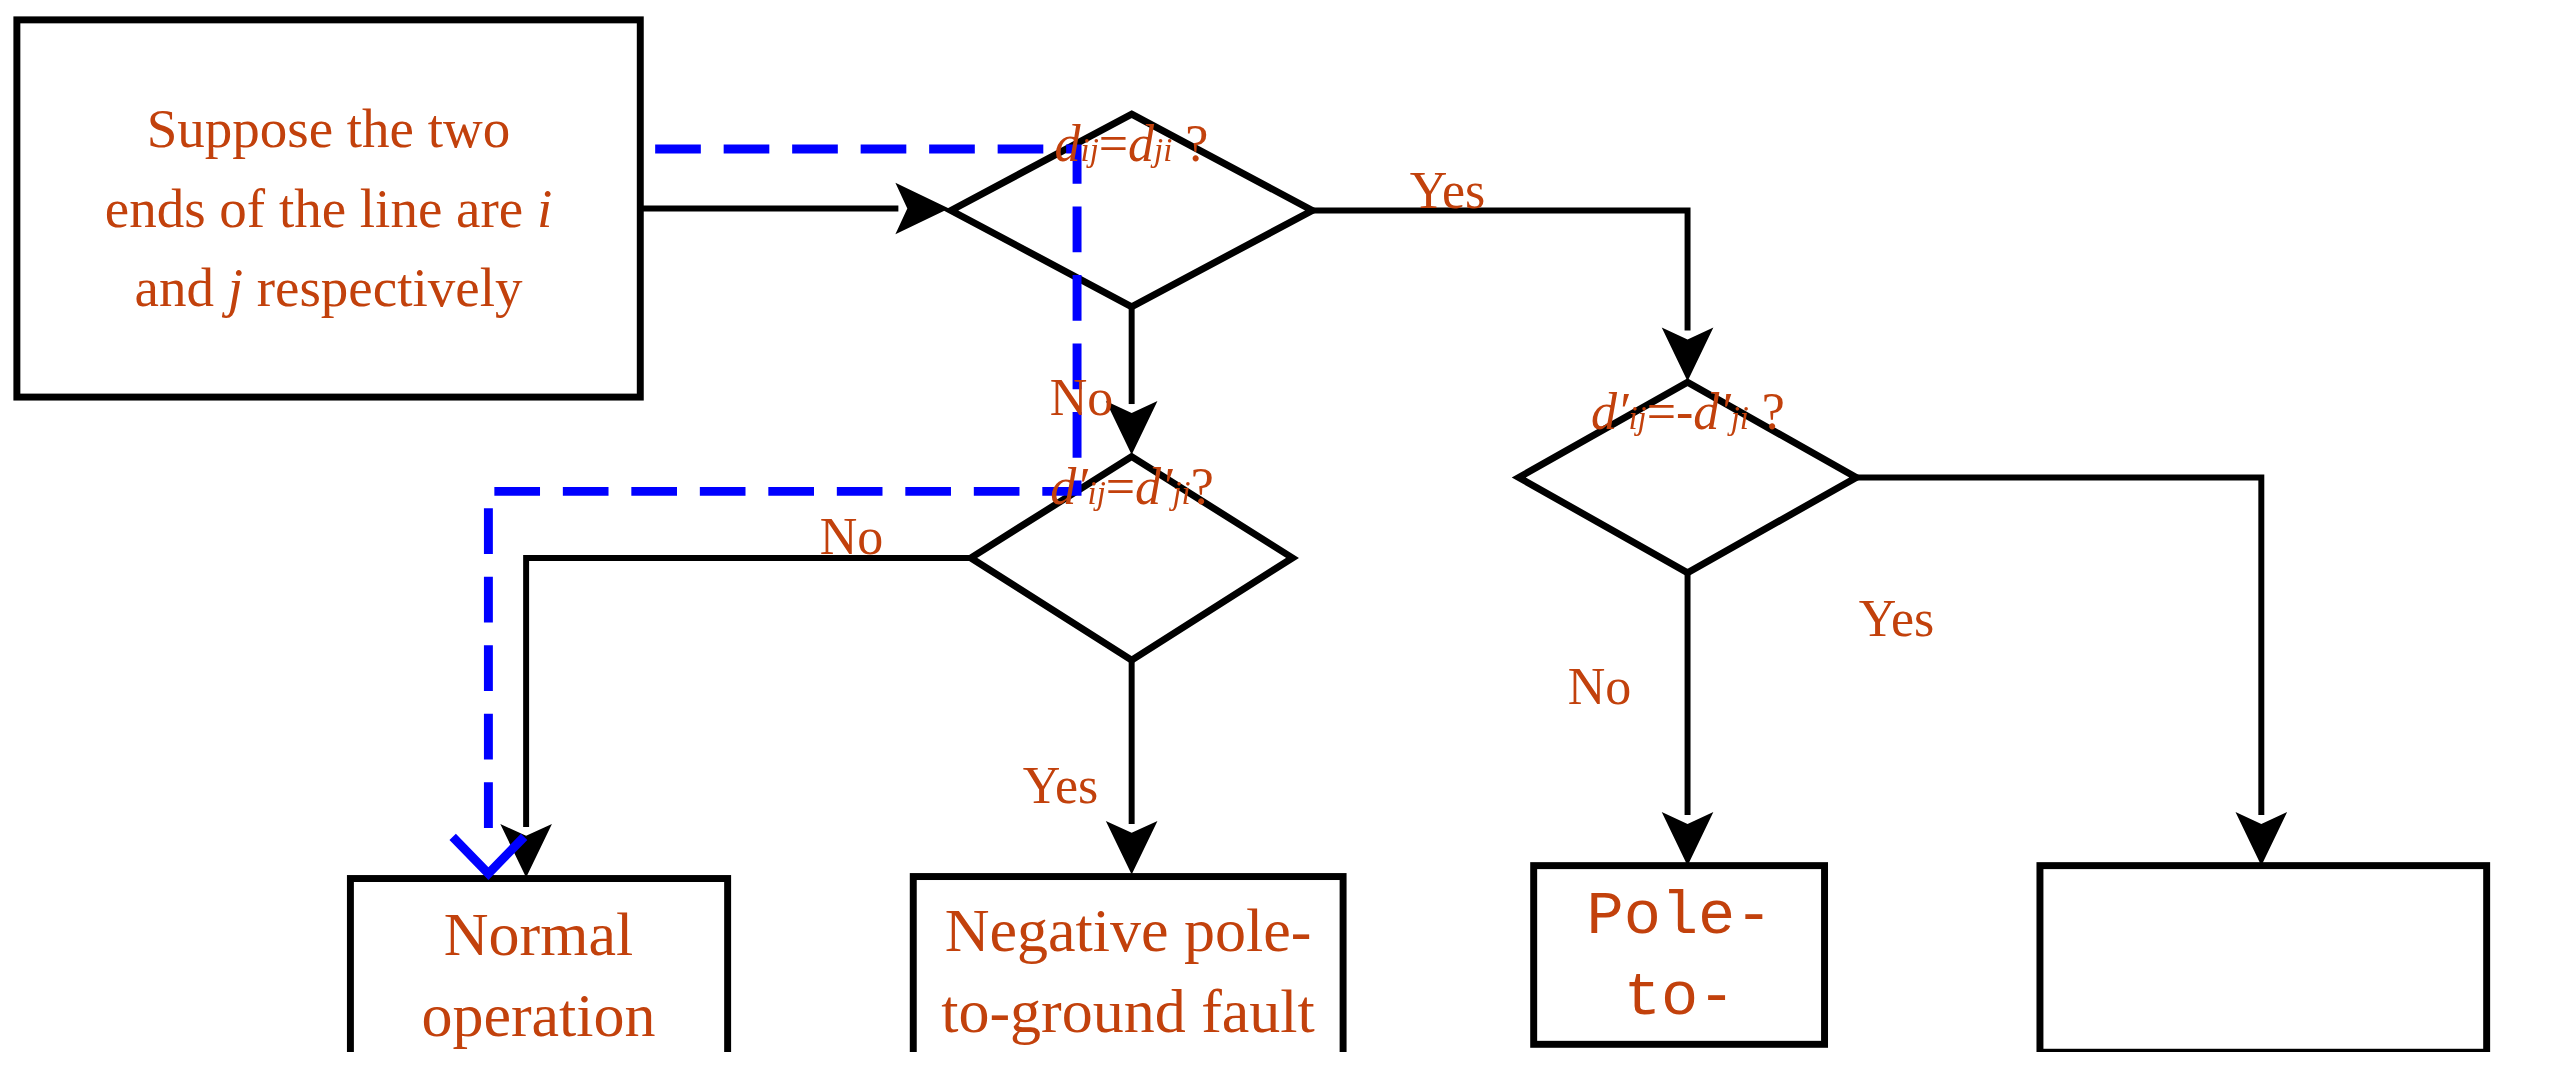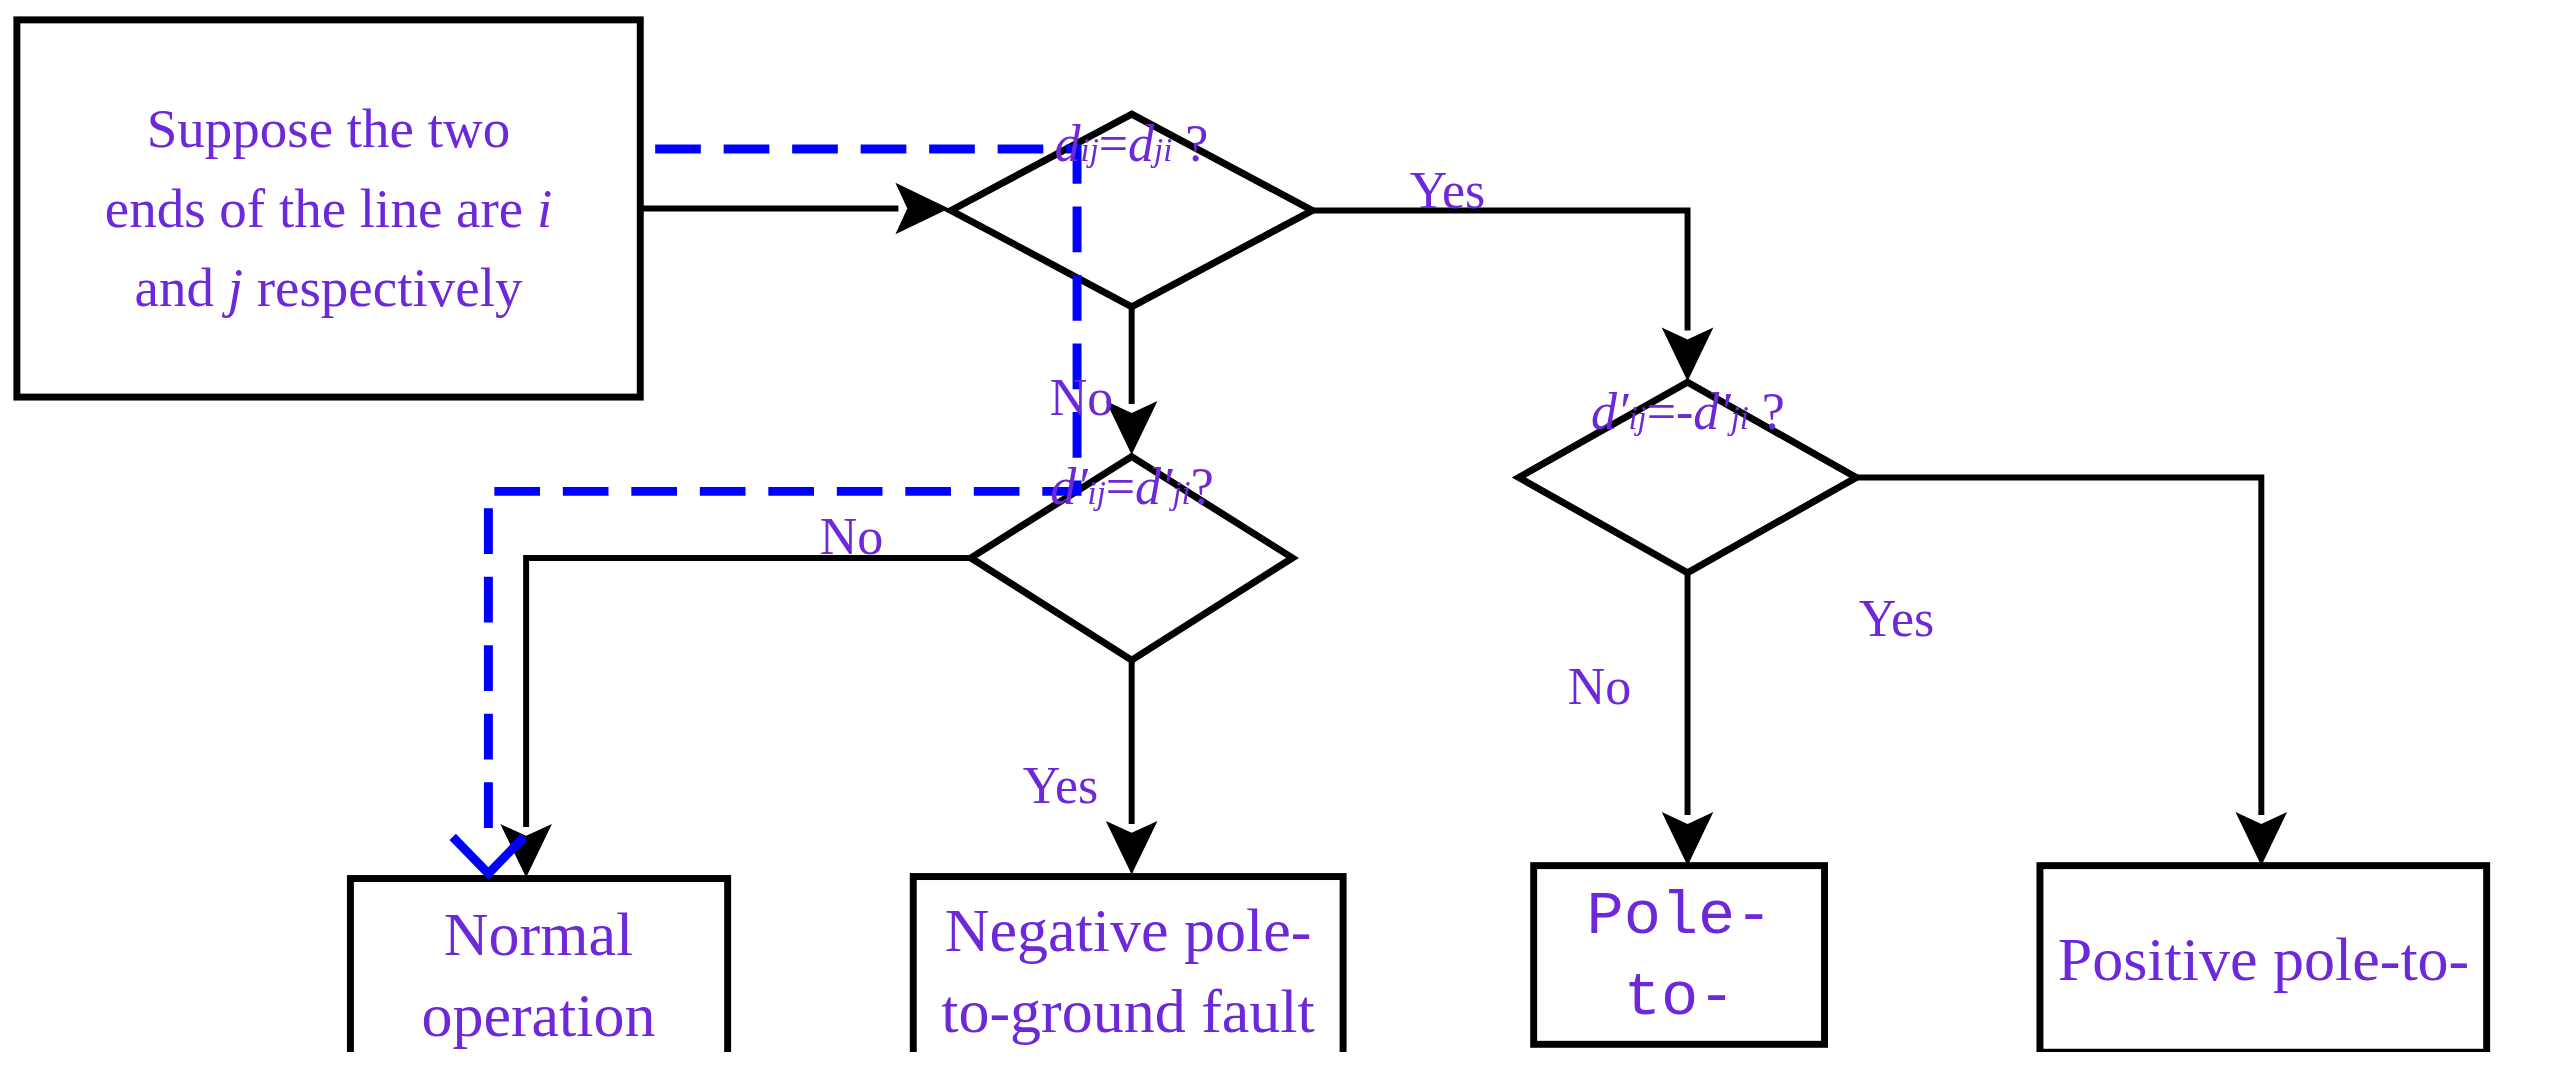--- a/index.html
+++ b/index.html
@@ -2,21 +2,21 @@
 <html><head>
 <meta charset="utf-8">
 <style>
   html, body { margin: 0; padding: 0; background: #ffffff; }
   .stage {
     position: relative;
     width: 2576px;
     height: 1052px;
     background: #ffffff;
     font-family: "Liberation Serif", "DejaVu Serif", serif;
-    color: #6d28d9;
+    color: #c2410c;
     overflow: hidden;
   }
   .stage svg.wires {
     position: absolute;
     left: 0; top: 0;
     width: 2576px; height: 1088px;
   }
   .node {
     position: absolute;
     display: flex;
@@ -124,21 +124,20 @@
   <div class="node endbox" style="left:913px; top:877px; width:430px; height:188px;justify-content:center;">
     <div>Negative pole-</div>
     <div>to-ground fault</div>
   </div>
 
   <div class="node endbox" style="left:1534px; top:868px; width:291px; height:179px;font-family:Liberation Mono, monospace;">
     <div>Pole-to-</div>
   </div>
 
   <div class="node endbox" style="left:2040px; top:866px; width:447px; height:187px;">
-    <div>Positive pole-to-</div>
   </div>
 
   <span class="lbl" style="left:1393px; top:137px;">Yes</span>
   <span class="lbl" style="left:1027px; top:344px;">No</span>
   <span class="lbl" style="left:797px;  top:483px;">No</span>
   <span class="lbl" style="left:1006px; top:732px;">Yes</span>
   <span class="lbl" style="left:1545px; top:633px;">No</span>
   <span class="lbl" style="left:1842px; top:565px;">Yes</span>
 
 </div>

